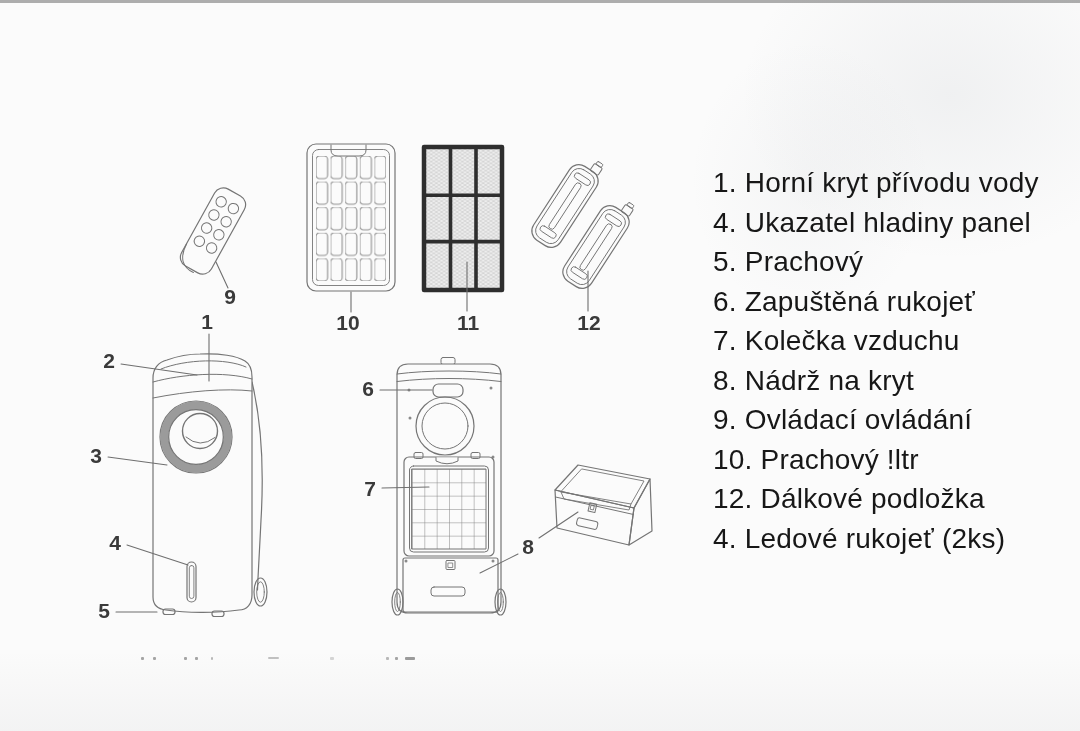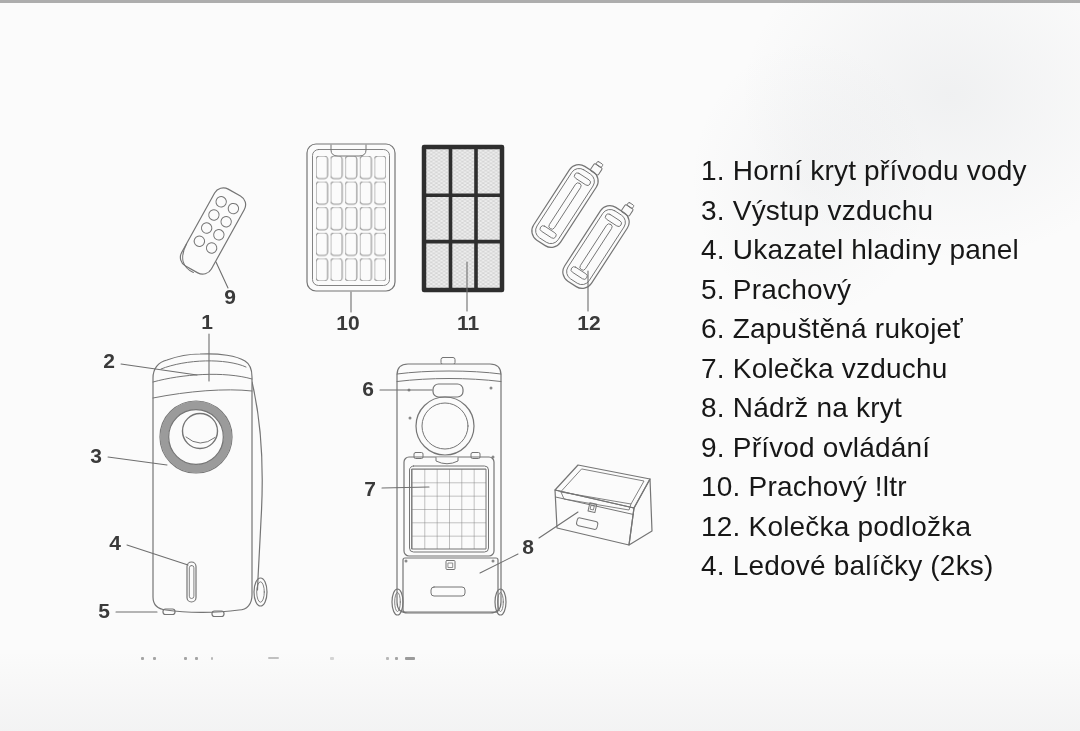--- a/index.html
+++ b/index.html
@@ -9,21 +9,21 @@
   }
   .top-bar{position:absolute;top:0;left:0;width:100%;height:3px;background:#adadad;}
   .shade-a{position:absolute;top:-70px;right:-80px;width:420px;height:330px;border-radius:50%;
     background:radial-gradient(closest-side,rgba(125,135,145,.09),rgba(125,135,145,0));}
   .shade-b{position:absolute;top:40px;right:150px;width:240px;height:280px;border-radius:50%;
     background:radial-gradient(closest-side,rgba(125,135,145,.055),rgba(125,135,145,0));}
   .shade-c{position:absolute;bottom:0;left:0;width:100%;height:80px;
     background:linear-gradient(to bottom,rgba(90,95,100,0),rgba(90,95,100,.05));}
   .diagram{position:absolute;top:0;left:0;}
   .parts-list{
-    position:absolute;left:701px;top:151px;margin:0;padding:0;list-style:none;
+    position:absolute;left:701px;top:151px;margin:12px;padding:0;list-style:none;
     font-size:28px;line-height:39.5px;color:#171717;letter-spacing:.2px;white-space:nowrap;
   }
   .parts-list .num{margin-right:8px;}
   .remnants{position:absolute;top:657px;left:0;width:100%;height:6px;}
   .remnants .rm{position:absolute;top:0;height:3px;background:#3c3c3c;opacity:.45;border-radius:1px;}
 </style>
 </head>
 <body>
 
 <div class="page">
@@ -185,30 +185,29 @@
         <text x="230" y="304">9</text>
         <text x="348" y="330">10</text>
         <text x="468" y="330">11</text>
         <text x="589" y="330">12</text>
       </g>
     </g>
   </svg>
 
   <ol class="parts-list">
     <li><span class="num">1.</span><span class="lbl">Horní kryt přívodu vody</span></li>
-    <li><span class="num">3.</span><span class="lbl">Výstup vzduchu</span></li>
     <li><span class="num">4.</span><span class="lbl">Ukazatel hladiny panel</span></li>
     <li><span class="num">5.</span><span class="lbl">Prachový</span></li>
     <li><span class="num">6.</span><span class="lbl">Zapuštěná rukojeť</span></li>
     <li><span class="num">7.</span><span class="lbl">Kolečka vzduchu</span></li>
     <li><span class="num">8.</span><span class="lbl">Nádrž na kryt</span></li>
-    <li><span class="num">9.</span><span class="lbl">Přívod ovládání</span></li>
+    <li><span class="num">9.</span><span class="lbl">Ovládací ovládání</span></li>
     <li><span class="num">10.</span><span class="lbl">Prachový !ltr</span></li>
-    <li><span class="num">12.</span><span class="lbl">Kolečka podložka</span></li>
-    <li><span class="num">4.</span><span class="lbl">Ledové balíčky (2ks)</span></li>
+    <li><span class="num">12.</span><span class="lbl">Dálkové podložka</span></li>
+    <li><span class="num">4.</span><span class="lbl">Ledové rukojeť (2ks)</span></li>
   </ol>
 
   <div class="remnants">
     <span class="rm" style="left:141px;width:3px;"></span>
     <span class="rm" style="left:153px;width:3px;"></span>
     <span class="rm" style="left:184px;width:3px;"></span>
     <span class="rm" style="left:195px;width:3px;"></span>
     <span class="rm" style="left:211px;width:2px;opacity:.35;"></span>
     <span class="rm" style="left:268px;width:11px;height:2px;opacity:.3;"></span>
     <span class="rm" style="left:330px;width:4px;opacity:.2;"></span>

